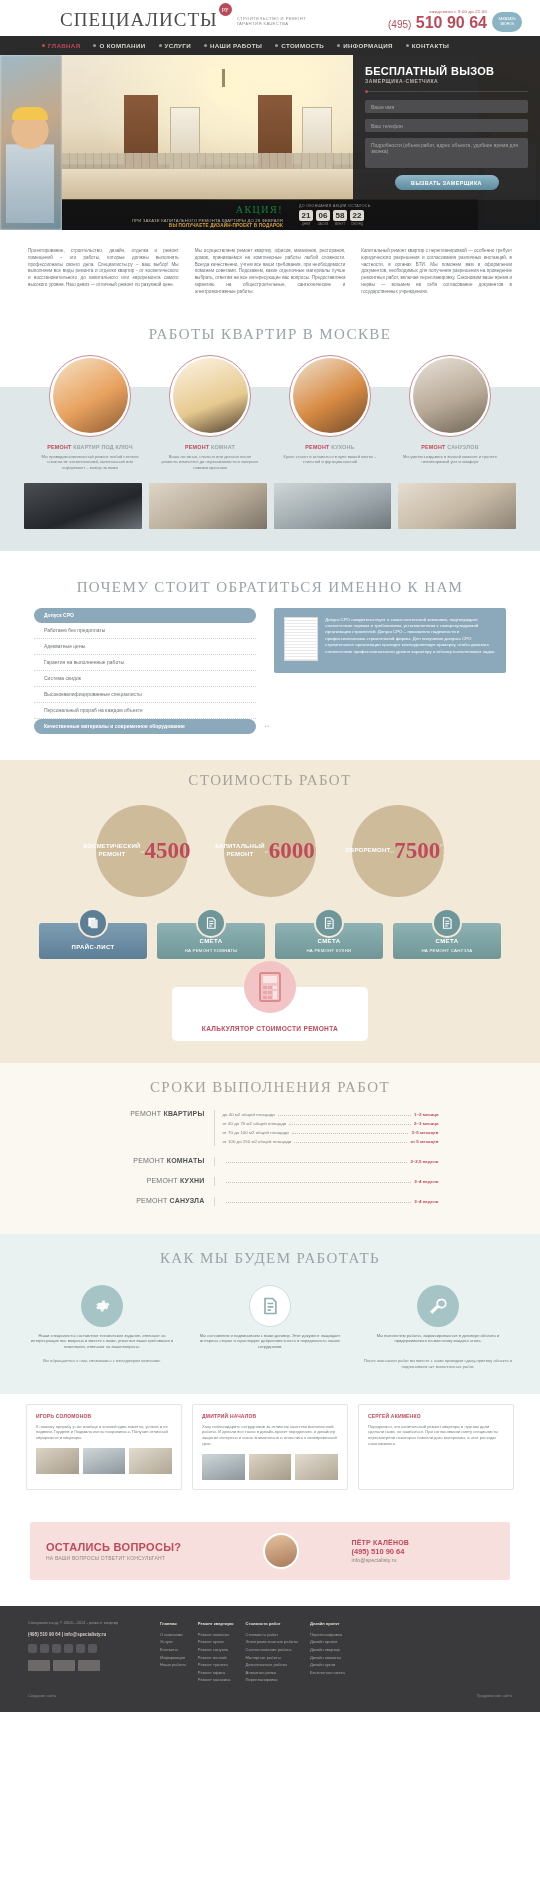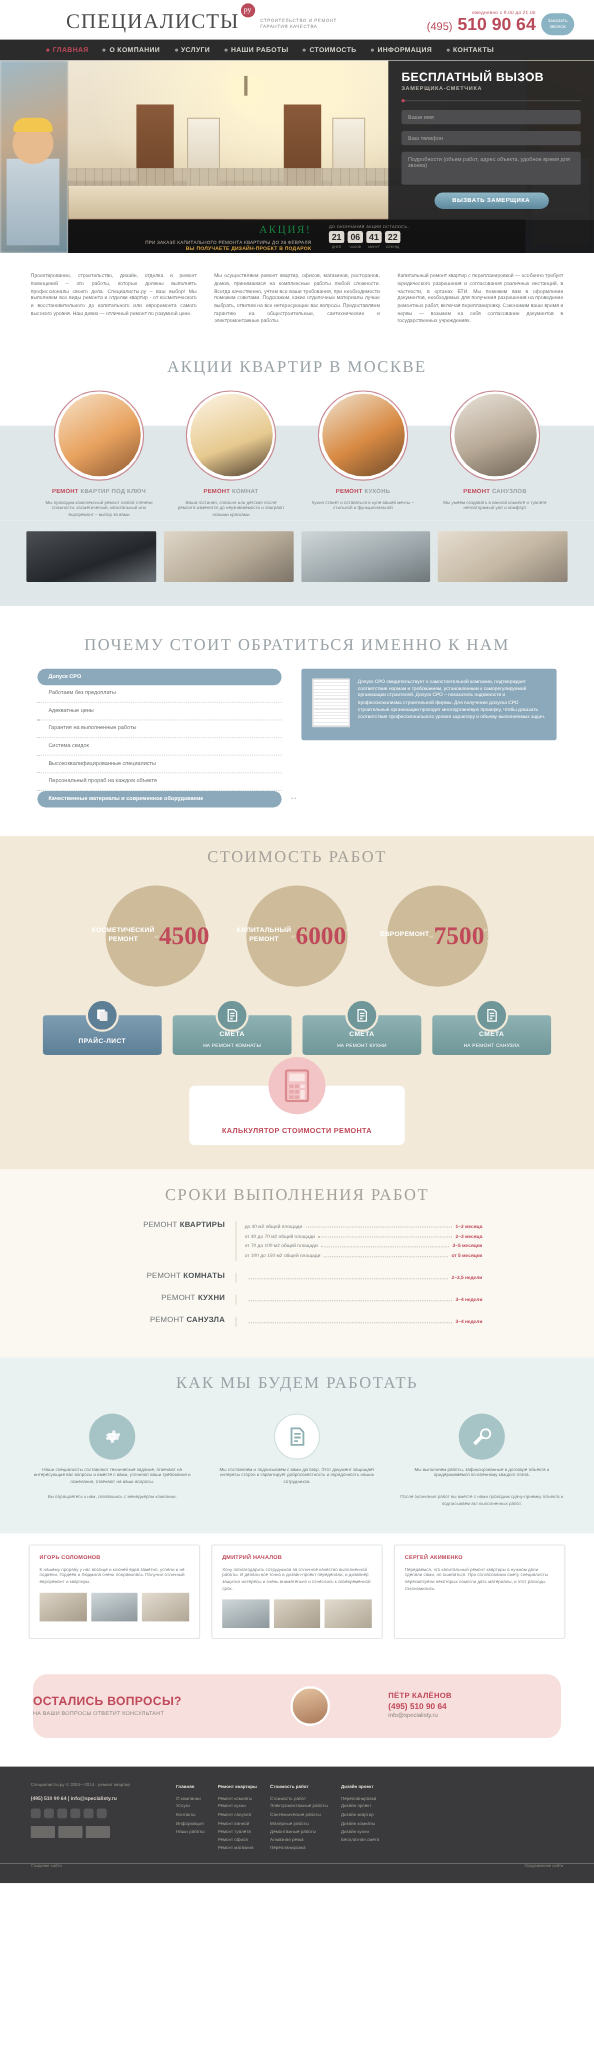--- a/index.html
+++ b/index.html
@@ -197,21 +197,21 @@
   .rev-name { color:#c0495a; font-size:5px; font-weight:bold; text-transform:uppercase; letter-spacing:.2px; margin-bottom:5px; }
   .rev-txt { font-size:4.1px; line-height:5.9px; color:#7b8083; }
   .rev-thumbs { display:flex; gap:4px; margin-top:7px; }
   .rev-thumb { flex:1; height:26px; }
   .t1{background:linear-gradient(150deg,#dcd4c6,#a79c8a);}
   .t2{background:linear-gradient(160deg,#cfd7da,#8d979b);}
   .t3{background:linear-gradient(150deg,#e3dccf,#b0a695);}
 
   
   .cta-wrap { padding:6px 30px 26px; }
-  .cta { background:#f7dfdd; border-radius:13px; height:58px; display:flex; align-items:center; padding:0 0;gap:44px; }
+  .cta { background:#f7dfdd; border-radius:2px; height:58px; display:flex; align-items:center; padding:0 16px;gap:44px; }
   .cta-left { flex:1.15; }
   .cta-h { color:#c0495a; font-size:11px; font-weight:bold; text-transform:uppercase; letter-spacing:.3px; line-height:12px;}
   .cta-s { color:#8f8b86; font-size:5px; text-transform:uppercase; letter-spacing:.2px; margin-top:2px; }
   .cta-photo { width:36px;height:36px;border-radius:50%; background:linear-gradient(165deg,#e6c3a0,#a9795a);
                border:2px solid #fff; margin-right:9px; }
   .cta-right { flex:.95; }
   .cta-name { color:#c0495a; font-size:7px; font-weight:bold; text-transform:uppercase; letter-spacing:.2px;}
   .cta-phone { color:#c0495a; font-size:7.5px; font-weight:bold; margin-top:1px;}
   .cta-mail { color:#8a8682; font-size:5.4px; margin-top:1px;}
 
@@ -328,39 +328,39 @@
         <div class="cd-row">
           <div class="cd-cell">
             <div class="cd-num">21</div>
             <div class="cd-cap">дней</div>
           </div>
           <div class="cd-cell">
             <div class="cd-num">06</div>
             <div class="cd-cap">часов</div>
           </div>
           <div class="cd-cell">
-            <div class="cd-num">41</div>
+            <div class="cd-num">58</div>
             <div class="cd-cap">минут</div>
           </div>
           <div class="cd-cell">
             <div class="cd-num">22</div>
             <div class="cd-cap">секунд</div>
           </div>
         </div>
       </div>
     </div>
   </div>
 
   <div class="intro">
     <p>Проектирование, строительство, дизайн, отделка и ремонт помещений – это работы, которые должны выполнять профессионалы своего дела. Специалисты.ру – ваш выбор! Мы выполняем все виды ремонта и отделки квартир - от косметического и восстановительного до капитального или евроремонта самого высокого уровня. Наш девиз — отличный ремонт по разумной цене.</p>
     <p>Мы осуществляем ремонт квартир, офисов, магазинов, ресторанов, домов, принимаемся на комплексные работы любой сложности. Всегда качественно, учтем все ваши требования, при необходимости поможем советами. Подскажем, какие отделочные материалы лучше выбрать, ответим на все интересующие вас вопросы. Предоставляем гарантию на общестроительные, сантехнические и электромонтажные работы.</p>
     <p>Капитальный ремонт квартир с перепланировкой — особенно требует юридического разрешения и согласования различных инстанций, в частности, в органах БТИ. Мы поможем вам в оформлении документов, необходимых для получения разрешения на проведение ремонтных работ, включая перепланировку. Сэкономим ваше время и нервы — возьмем на себя согласование документов в государственных учреждениях.</p>
   </div>
 
-  <h2 class="sec-title">АКЦИИ КВАРТИР В МОСКВЕ</h2>
+  <h2 class="sec-title">РАБОТЫ КВАРТИР В МОСКВЕ</h2>
   <div class="svc-band">
     <div class="svc-row">
       <div class="svc">
         <div class="svc-circle">
             <div class="svc-circle-in c1"></div>
           </div>
         <div class="svc-h"><span>РЕМОНТ</span> <span class="lt">КВАРТИР ПОД КЛЮЧ</span></div>
         <div class="svc-p">Мы проводим комплексный ремонт любой степени сложности: косметический, капитальный или euроремонт – выбор за вами</div>
       </div>
       <div class="svc">

